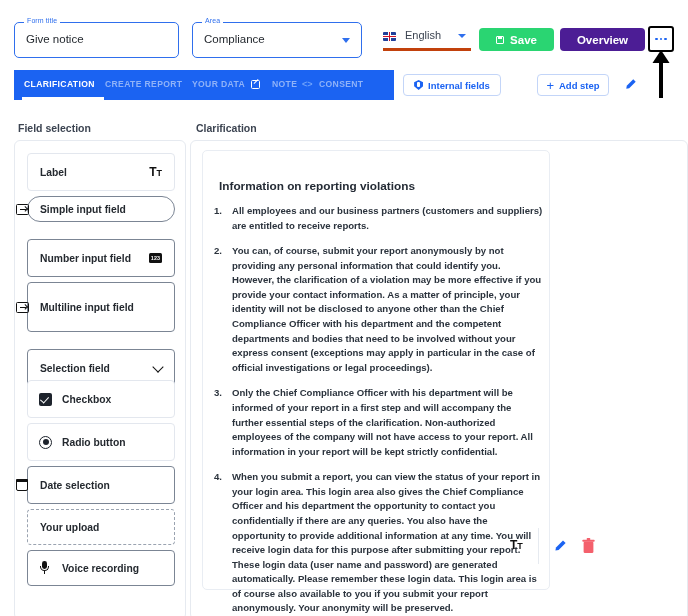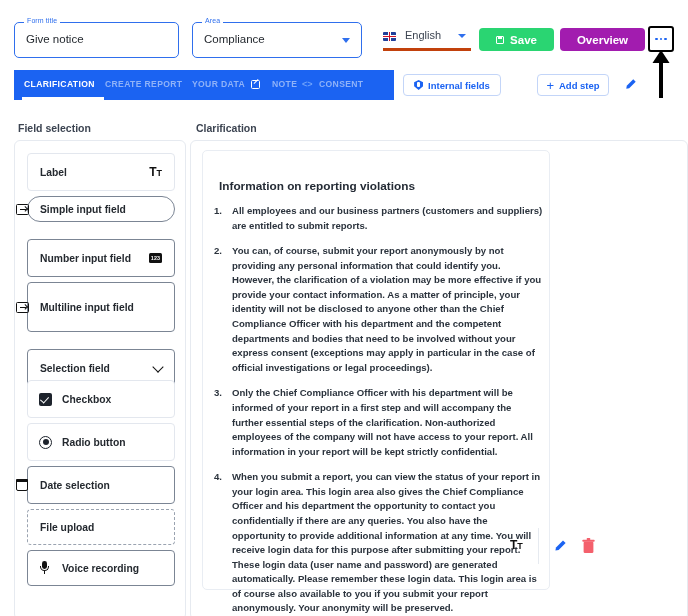--- a/index.html
+++ b/index.html
@@ -74,21 +74,21 @@
   .btn {
     position: absolute; border: none; border-radius: 4px;
     font-size: 11.5px; font-weight: bold; color: #fff; cursor: pointer;
     font-family: "Liberation Sans", sans-serif;
     display: flex; align-items: center; justify-content: center; gap: 6px;
   }
   #save-button {
     left: 479px; top: 28px; width: 75px; height: 23px; background: #2ad572;
   }
   #overview-button {
-    left: 560px; top: 28px; width: 85px; height: 23px; background: #a21caf;
+    left: 560px; top: 28px; width: 85px; height: 23px; background: #4c1d95;
   }
   .save-disk {
     width: 8px; height: 8px; border: 1.3px solid #fff; border-radius: 1px;
     position: relative; flex: none;
   }
   .save-disk::after {
     content: ""; position: absolute; left: 1.4px; top: -0.2px;
     width: 3.4px; height: 3px; background: #fff;
   }
   #more-button {
@@ -417,21 +417,21 @@
     <span class="fi-icon-left icon-radio"></span>
     <span class="fi-label indent">Radio button</span>
   </div>
 
   <div class="field-item strong" style="top:325px; height:38px;">
     <span class="fi-label">Date selection</span>
     <span class="fi-icon icon-calendar"></span>
   </div>
 
   <div class="field-item dashed" style="top:368px; height:36px;">
-    <span class="fi-label">File upload</span>
+    <span class="fi-label">Your upload</span>
   </div>
 
   <div class="field-item strong" style="top:409px; height:36px;">
     <span class="fi-icon-left icon-mic-wrap">
       <span class="icon-mic-body"></span>
         <span class="icon-mic-arc"></span>
         <span class="icon-mic-stem"></span>
     </span>
     <span class="fi-label indent">Voice recording</span>
   </div>
@@ -439,21 +439,21 @@
 
 
 <div id="clarification-title">Clarification</div>
 
 <div id="clarification-panel">
   <div id="content-card">
     <div id="content-heading">Information on reporting violations</div>
     <ul id="content-list">
       <li>
         <span class="num">1.</span>
-        <span>All employees and our business partners (customers and suppliers) are entitled to submit reports.</span>
+        <span>All employees and our business partners (customers and suppliers) are entitled to receive reports.</span>
       </li>
       <li>
         <span class="num">2.</span>
         <span>You can, of course, submit your report anonymously by not providing any personal information that could identify you. However, the clarification of a violation may be more effective if you provide your contact information. As a matter of principle, your identity will not be disclosed to anyone other than the Chief Compliance Officer with his department and the competent departments and bodies that need to be involved without your express consent (exceptions may apply in particular in the case of official investigations or legal proceedings).</span>
       </li>
       <li>
         <span class="num">3.</span>
         <span>Only the Chief Compliance Officer with his department will be informed of your report in a first step and will accompany the further essential steps of the clarification. Non-authorized employees of the company will not have access to your report. All information in your report will be kept strictly confidential.</span>
       </li>
       <li>

